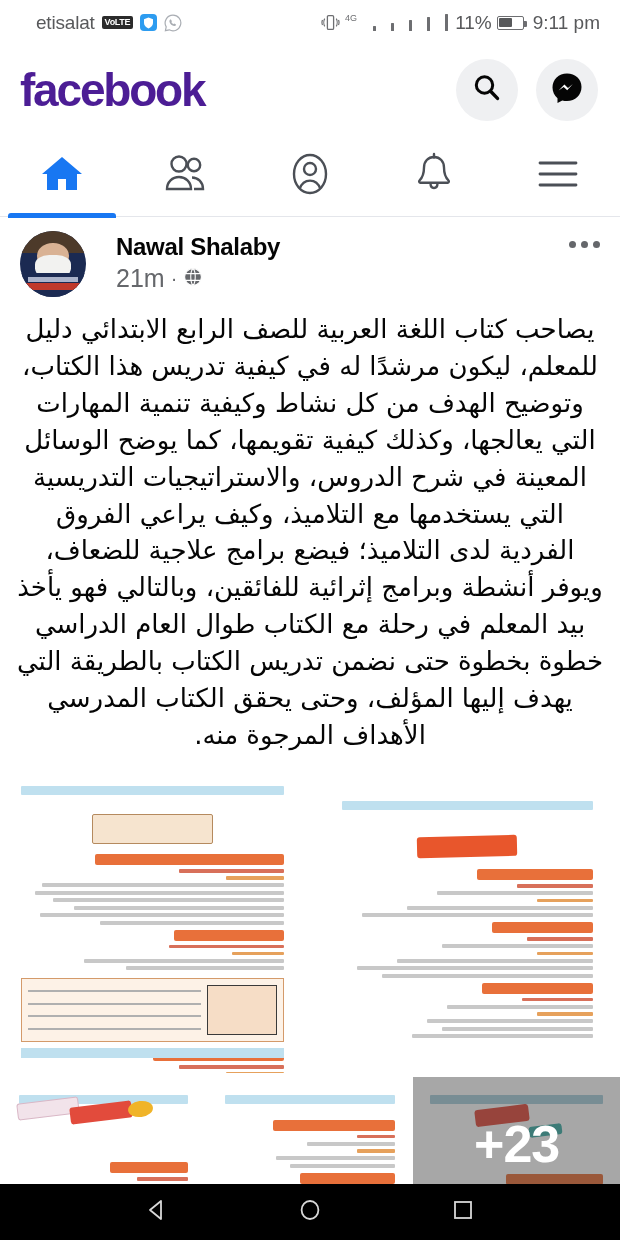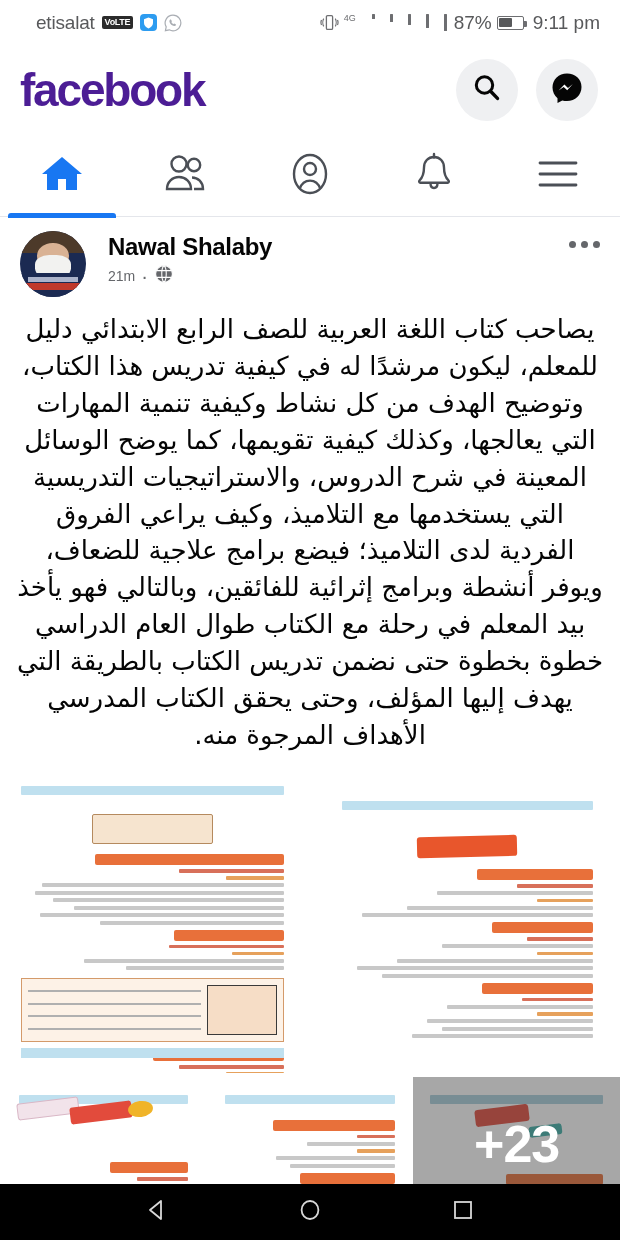--- a/index.html
+++ b/index.html
@@ -25,21 +25,21 @@
     background: #2b2b2b; color: #fff; font-size: 9px; font-weight: bold;
     padding: 2px 3px; border-radius: 2px; line-height: 1; letter-spacing: -0.3px;
   }
   .shield-ic {
     width: 17px; height: 17px; border-radius: 4px; background: #2d9cf0;
     display: flex; align-items: center; justify-content: center;
   }
   .wa-ic { width: 18px; height: 18px; }
   .status-right { display: flex; align-items: center; gap: 5px; }
   .vibrate-ic { width: 19px; height: 19px; }
-  .net-ic { display:flex; align-items:flex-start; gap:15px; }
+  .net-ic { display:flex; align-items:flex-end; gap:15px; }
   .net-label { font-size: 9px; color:#6d6e71; line-height:1; margin-right:1px; align-self:flex-start;}
   .bar { width: 3px; background: #6d6e71; border-radius:0.5px; }
   .battpct { font-size: 19px; color: #58595b; margin-left:2px; }
   .batt {
     width: 27px; height: 14px; border: 1.7px solid #6d6e71; border-radius: 2px;
     position: relative; display:flex; align-items:center; padding:1.5px;
   }
   .batt::after {
     content:""; position:absolute; right:-4px; top:4px; width:2.5px; height:6px;
     background:#6d6e71; border-radius: 0 1px 1px 0;
@@ -78,24 +78,24 @@
   .avatar {
     width: 66px; height: 66px; border-radius:50%; flex:none; overflow:hidden;
     position:relative; background:#1b2a52;
   }
   .avatar .av-hair { position:absolute; top:0; left:0; right:0; height:34%; background:#4d3a2a; }
   .avatar .av-face { position:absolute; top:18%; left:26%; width:48%; height:40%; border-radius:50%; background:#d9b294; }
   .avatar .av-mask { position:absolute; top:36%; left:23%; width:54%; height:36%; border-radius:40% 40% 45% 45%; background:#f2f2f0; }
   .avatar .av-body { position:absolute; bottom:0; left:0; right:0; height:36%; background:#1b2a52; }
   .avatar .av-txt1 { position:absolute; bottom:22%; left:12%; right:12%; height:5px; background:#cfd6e8; opacity:.8;}
   .avatar .av-txt2 { position:absolute; bottom:10%; left:8%; right:8%; height:7px; background:#c0392b; }
-  .post-meta { margin-left: 22px; padding-top:2px; }
+  .post-meta { margin-left: 30px; padding-top:2px; }
   .author { font-size: 24px; font-weight: bold; color:#050505; letter-spacing:-0.3px;}
   .submeta { display:flex; align-items:center; gap:6px; margin-top:3px; }
-  .time { font-size: 14px; color:#65676b; }
+  .time { font-size: 25px; color:#65676b; }
   .dot-sep { font-size: 20px; color:#65676b; }
   .menu-dots {
     margin-left:auto; display:flex; gap:5px; align-items:center; padding-top: 10px;
   }
   .menu-dots span { width:7px; height:7px; border-radius:50%; background:#65676b; display:block; }
 
   .post-body {
     padding: 8px 16px 14px 16px;
     direction: rtl; text-align: center;
     font-size: 26px; line-height: 1.42; color:#050505;
@@ -182,21 +182,21 @@
         </svg>
       </span>
       <span class="net-ic">
         <span class="net-label">4G</span>
         <span class="bar" style="height:5px"></span>
         <span class="bar" style="height:8px"></span>
         <span class="bar" style="height:11px"></span>
         <span class="bar" style="height:14px"></span>
         <span class="bar" style="height:17px"></span>
       </span>
-      <span class="battpct">87%</span>
+      <span class="battpct">11%</span>
       <span class="batt">
         <span class="batt-fill" style="width:57%"></span>
       </span>
       <span class="clock">9:11 pm</span>
     </div>
   </div>
 
   <div class="fb-header">
     <div class="fb-logo" style="color:#4c1d95">facebook</div>
     <div class="header-actions">

